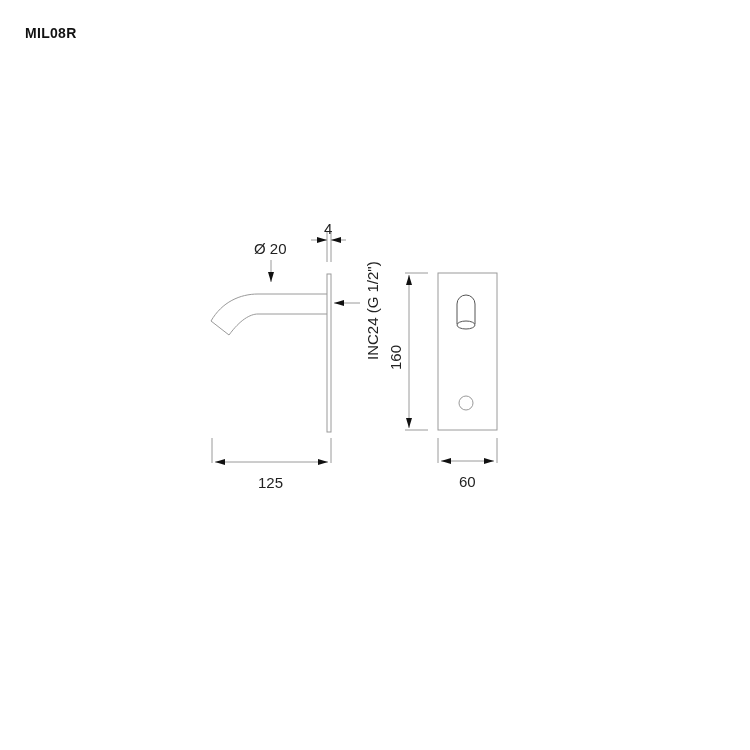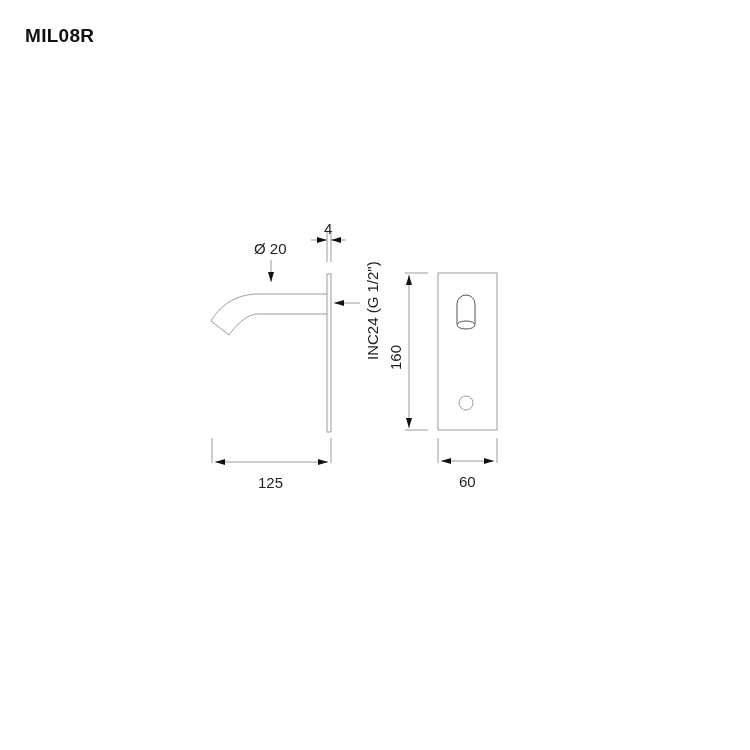--- a/index.html
+++ b/index.html
@@ -1,20 +1,20 @@
 <!DOCTYPE html>
 <html><head>
   <meta charset="utf-8">
   <style>
     html, body { margin: 0; padding: 0; background: #ffffff; }
     body { width: 750px; height: 750px; position: relative; overflow: hidden; }
     .title {
       position: absolute; left: 25px; top: 25px;
       font-family: "Liberation Sans", sans-serif;
-      font-weight: bold; font-size: 19px; color: #111;
+      font-weight: bold; font-size: 14px; color: #111;
       letter-spacing: 0.3px;
     }
     svg { position: absolute; left: 0; top: 0; }
     .ln { stroke: #9a9a9a; stroke-width: 1; fill: none; }
     .dk { stroke: #555; stroke-width: 1; fill: none; }
     .lbl { font-family: "Liberation Sans", sans-serif; font-size: 15px; fill: #222; }
   </style>
 </head>
 <body>
 

